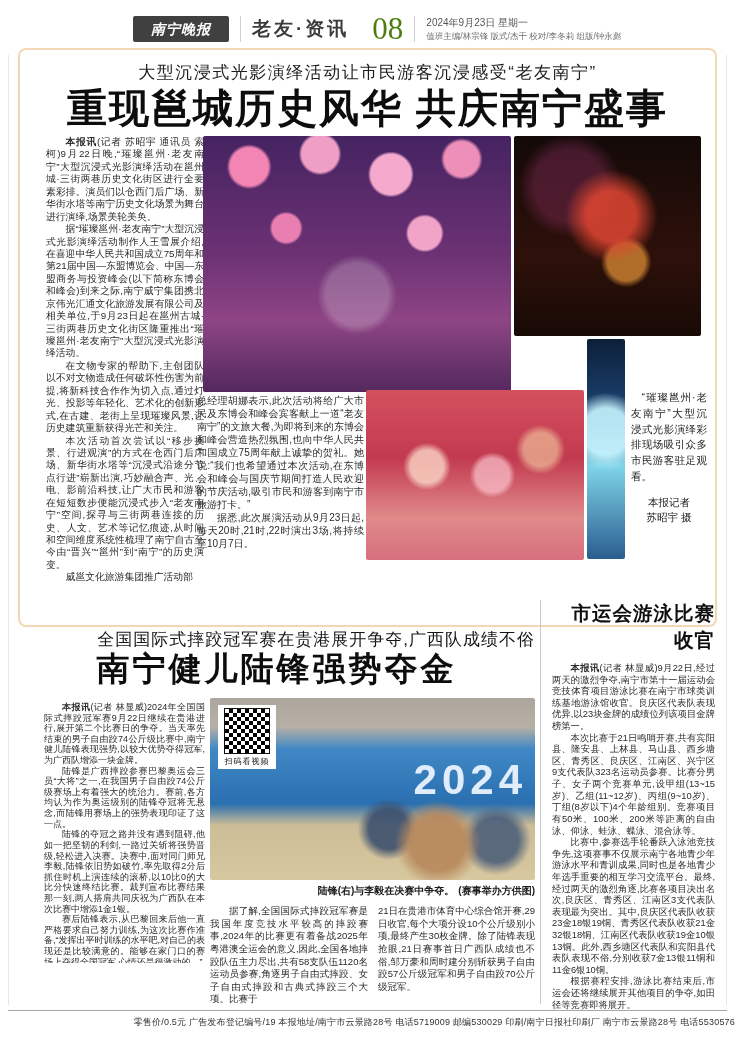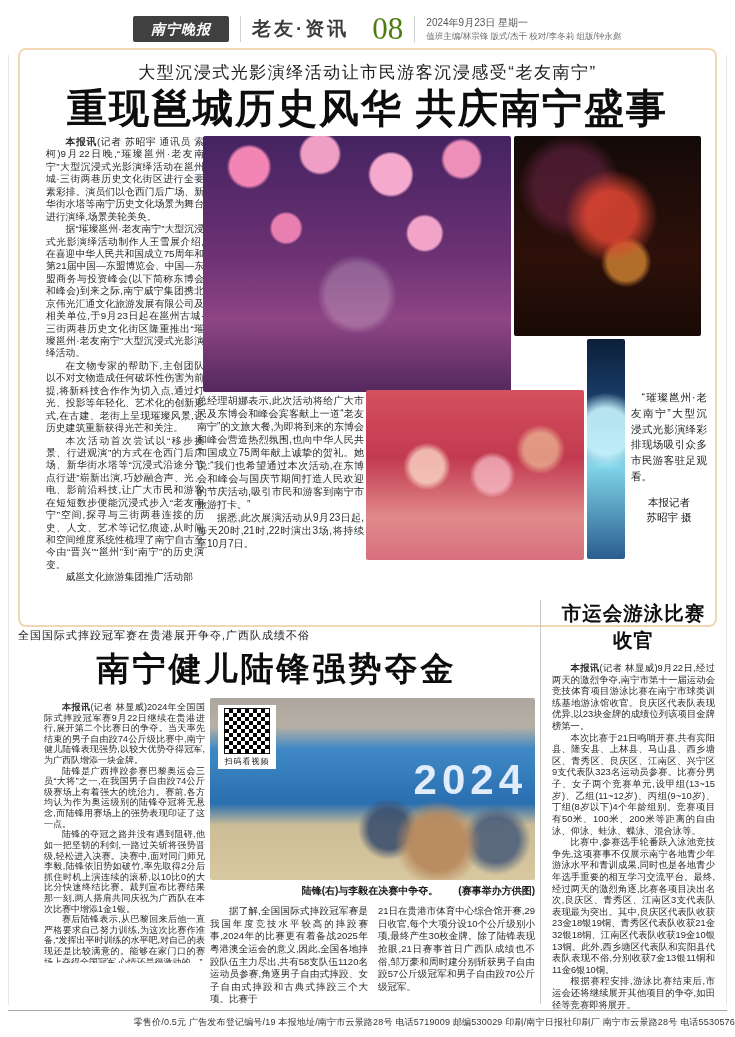--- a/index.html
+++ b/index.html
@@ -61,47 +61,47 @@
     background:
       radial-gradient(circle at 50% 42%,rgba(200,245,255,.9) 0 18%,transparent 30%),
       linear-gradient(180deg,#0c1f3a,#1e4a7a 38%,#7fd4e8 58%,#2a5d8f 100%);}
   .am-caption{left:611px;top:340px;width:76px;font-size:10.5px;line-height:1.5;
               text-align:justify;color:#222;}
   .am-caption .cap-text{text-indent:1em;margin:0;}
   .am-caption .credit{text-align:center;margin-top:10px;}
 
   
   .article-w{position:absolute;left:18px;top:628px;width:517px;height:377px;}
-  .aw-kicker{position:absolute;top:0;left:0;right:0;text-align:left;
-             font-size:11px;color:#161616;letter-spacing:1px;}
+  .aw-kicker{position:absolute;top:0;left:0;right:0;text-align:right;
+             font-size:17px;color:#161616;letter-spacing:1px;}
   .aw-headline{position:absolute;top:19px;left:0;right:0;text-align:center;
                font-size:33px;font-weight:900;color:#0d0d0d;letter-spacing:3px;}
   .aw-col1{left:26px;top:74px;width:161px;height:261px;font-size:9px;line-height:1.18;}
   .aw-photo{left:192px;top:70px;width:325px;height:182px;overflow:hidden;
     background:
       radial-gradient(circle at 70% 80%,rgba(185,138,94,.95) 0 10%,transparent 16%),
       radial-gradient(circle at 55% 72%,rgba(60,80,110,.9) 0 9%,transparent 14%),
       radial-gradient(circle at 88% 78%,rgba(70,90,120,.85) 0 7%,transparent 11%),
       linear-gradient(180deg,#aca69e 0%,#b6b0a6 16%,#3f88c5 28%,#2a6fb0 58%,#cdbd96 70%,#d8c8a0 100%);}
   .aw-year{position:absolute;right:8px;top:58px;font-size:42px;font-weight:900;
            color:rgba(240,246,255,.92);letter-spacing:5px;}
   .qr-box{position:absolute;left:8px;top:7px;width:52px;background:#fff;padding:3px 3px 2px;
           text-align:center;}
   .qr{width:44px;height:44px;margin:0 auto;border:1px solid #111;
       background:repeating-conic-gradient(#000 0 25%,#fff 0 50%) 0 0/8px 8px;}
   .qr-label{font-size:8px;color:#111;margin-top:2px;letter-spacing:1px;}
   .aw-caption{left:192px;top:256px;width:325px;display:flex;justify-content:flex-end;
-              gap:20px;font-size:10px;font-weight:600;color:#1a1a1a;}
+              gap:4px;font-size:10px;font-weight:600;color:#1a1a1a;}
   .aw-col2{left:192px;top:277px;width:158px;height:99px;font-size:9.5px;line-height:1.33;}
   .aw-col3{left:360px;top:277px;width:157px;height:99px;font-size:9.5px;line-height:1.33;}
 
   
   .divider-v{position:absolute;left:540px;top:600px;width:1px;height:404px;background:#c9c9c9;}
   .article-s{position:absolute;left:552px;top:598px;width:163px;height:407px;}
-  .as-headline{text-align:center;font-size:19.5px;font-weight:800;color:#0e0e0e;
+  .as-headline{text-align:right;font-size:19.5px;font-weight:800;color:#0e0e0e;
                letter-spacing:1px;margin:2px 0 9px;}
   .as-body{font-size:9.3px;line-height:1.25;text-align:justify;height:366px;overflow:hidden;color:#2a2a2a;}
   .as-body p{margin:0;text-indent:2em;}
 
   
   .footer-rule{position:absolute;left:8px;width:719px;top:1010px;height:1px;background:#a8a8a8;}
   .footer-text{position:absolute;top:1016px;left:0;right:0;text-align:right;
                font-size:9px;color:#333;letter-spacing:0.2px;}
 </style>
 </head>

